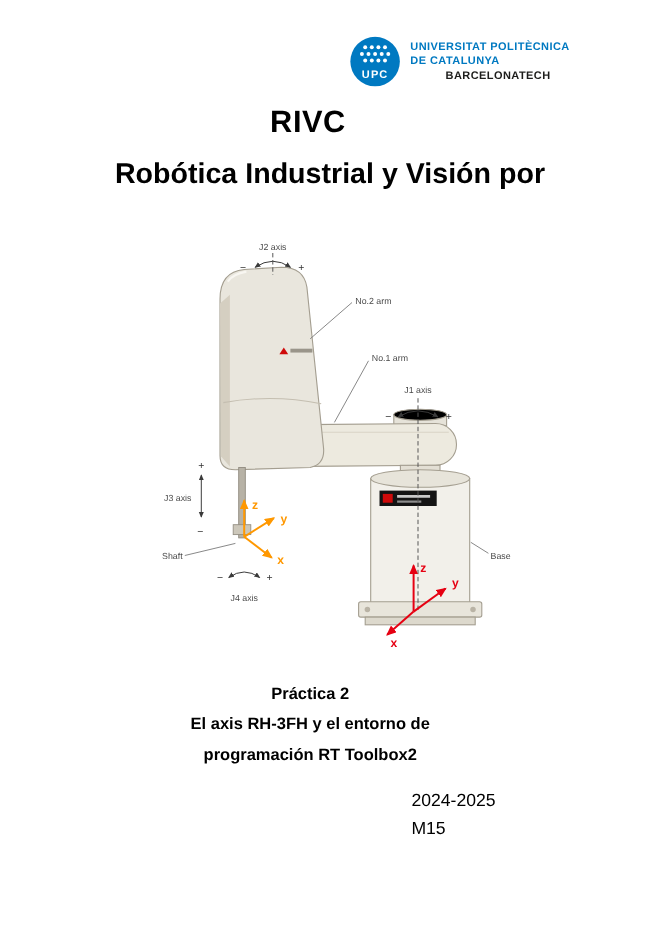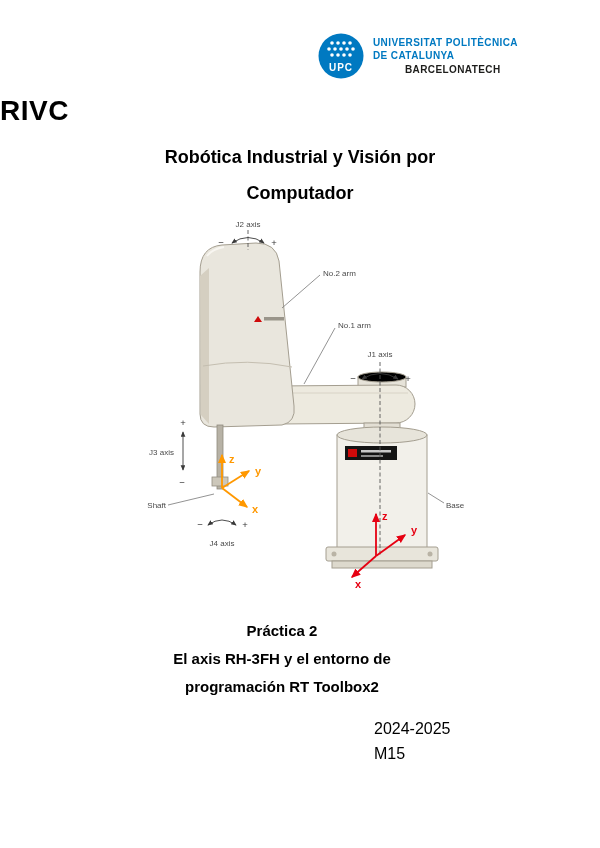--- a/index.html
+++ b/index.html
@@ -7,22 +7,22 @@
   body { background:#ffffff; font-family:"Liberation Sans",sans-serif; color:#000; }
   .page { position:relative; width:600px; height:848px; background:#fff; overflow:hidden; }
 
   
   .logo-row { position:absolute; top:33px; left:318px; display:flex; align-items:center; gap:9px; }
   .logo-text { font-weight:bold; font-size:10px; letter-spacing:0.4px; line-height:13.5px; white-space:nowrap; }
   .logo-text .blue { color:#0079c1; }
   .logo-text .dark { color:#1d1d1b;padding-left:32px; }
 
   
-  .main-title { position:absolute; top:95px; left:0; width:560px; font-size:28px; font-weight:bold; letter-spacing:0.5px; }
-  .course-title { position:absolute; top:139px; left:0; width:600px; text-align:center; font-size:18px; font-weight:bold; line-height:36px; }
+  .main-title { position:absolute; top:95px; left:0; width:560px; text-align:center; font-size:28px; font-weight:bold; letter-spacing:0.5px; }
+  .course-title { position:absolute; top:139px; left:0; width:600px; text-align:center; font-size:26px; font-weight:bold; line-height:36px; }
 
   
   .diagram { position:absolute; top:216px; left:108px; width:380px; height:400px; }
   svg text.dlbl { font-family:"Liberation Sans",sans-serif; font-size:8px; fill:#4a4a4a; }
   svg text.dsign { font-family:"Liberation Sans",sans-serif; font-size:9.5px; fill:#333; }
   svg text.dframe { font-family:"Liberation Sans",sans-serif; font-size:11px; font-weight:bold; }
   svg text.dframe.orange { fill:#ff9800; }
   svg text.dframe.red { fill:#e60012; }
   svg text.upc-acr { font-family:"Liberation Sans",sans-serif; font-size:10px; font-weight:bold; fill:#ffffff; letter-spacing:1px; }
 
@@ -58,21 +58,20 @@
     <div class="logo-text">
       <div class="blue">UNIVERSITAT POLITÈCNICA</div>
       <div class="blue">DE CATALUNYA</div>
       <div class="dark">BARCELONATECH</div>
     </div>
   </div>
 
   <div class="main-title">RIVC</div>
   <div class="course-title">
     <span>Robótica Industrial y Visión por</span><br>
-    <span>Computador</span>
   </div>
 
   <div class="diagram">
     <svg width="380" height="400" viewBox="0 0 380 400">
       <defs>
         <marker id="ahd" viewBox="0 0 8 8" markerWidth="7" markerHeight="7" refX="6" refY="3" orient="auto-start-reverse">
           <path d="M0,0 L7,3 L0,6 Z" fill="#3a3a3a"></path>
         </marker>
         <marker id="aho" viewBox="0 0 8 8" markerWidth="6" markerHeight="6" refX="6" refY="3" orient="auto">
           <path d="M0,0 L7,3 L0,6 Z" fill="#ff9800"></path>

